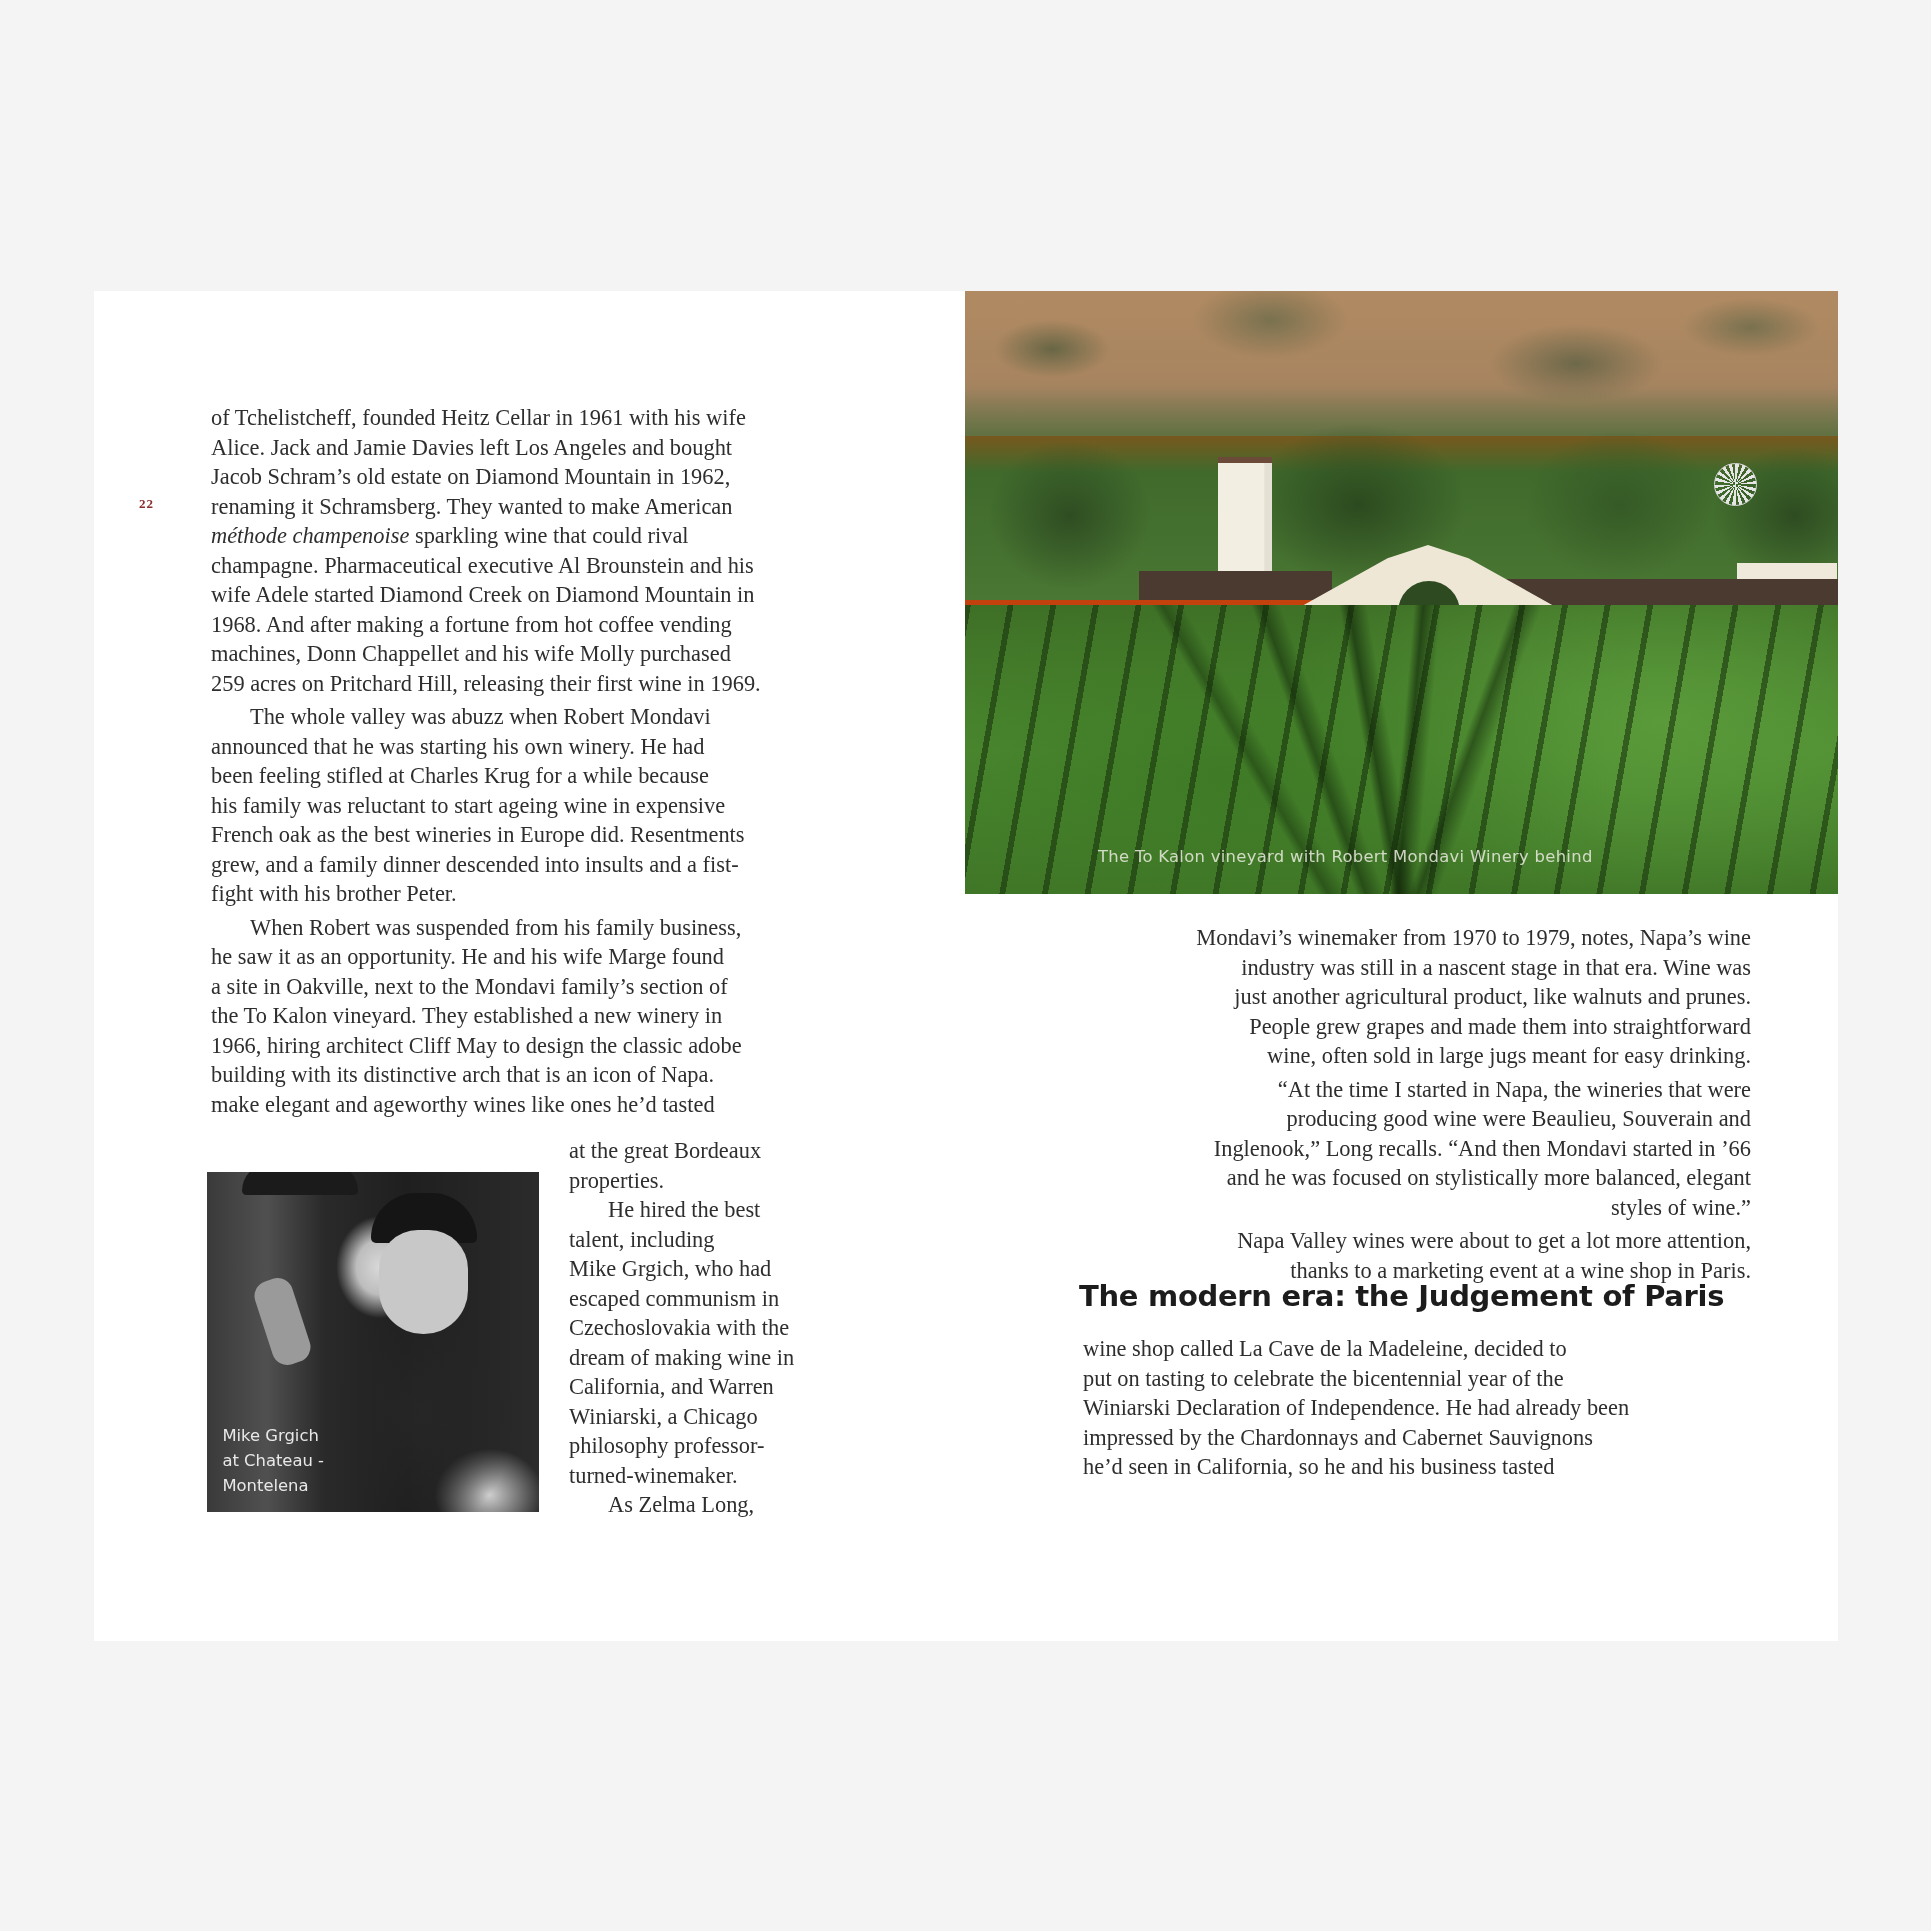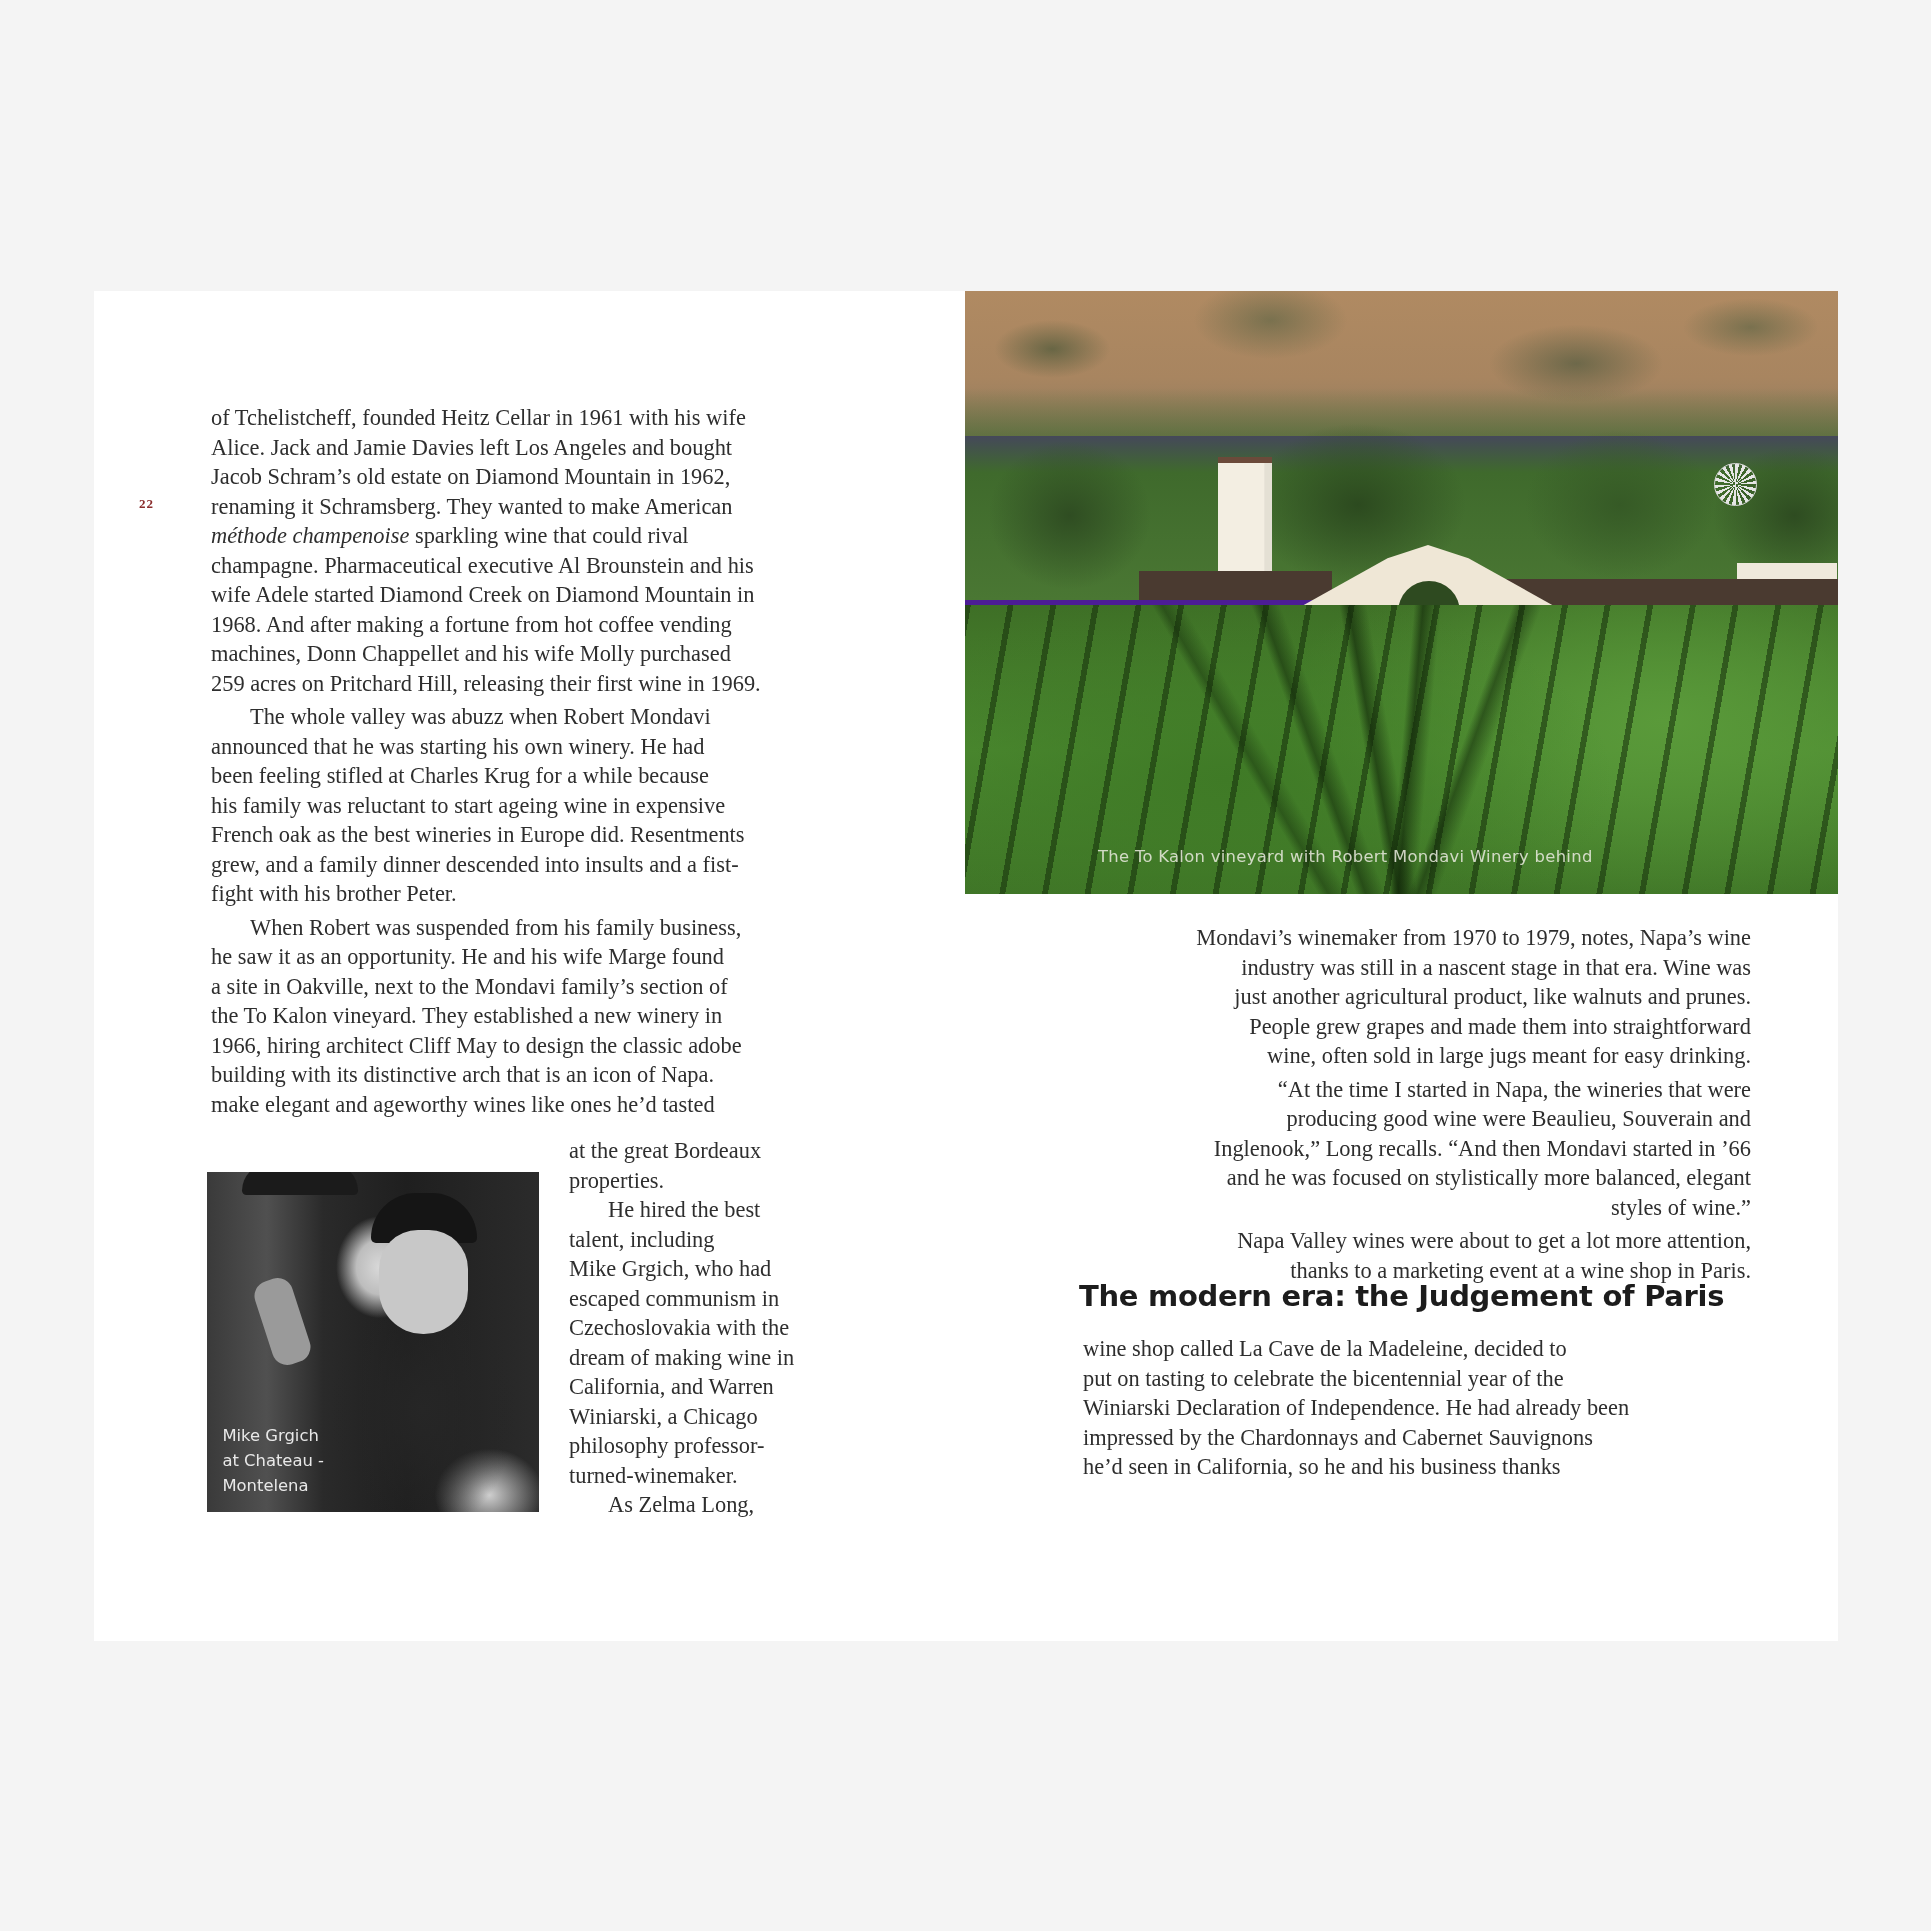--- a/index.html
+++ b/index.html
@@ -27,21 +27,21 @@
   em { font-style:italic; }
 
   .heading {
     position:absolute; left:1079px; top:1279px; font-family:"DejaVu Sans", "Liberation Sans", sans-serif;
     font-weight:bold; font-size:29px; color:#1c1c1c; white-space:nowrap; letter-spacing:-0.3px;
   }
 
   
   .photo-main {
     position:absolute; left:965px; top:291px; width:873px; height:603px; overflow:hidden;
-    background:#4c1d95;
+    background:#c2410c;
   }
   .hill {
     position:absolute; left:0; top:0; width:100%; height:145px;
     background:
       radial-gradient(ellipse 58px 29px at 10% 40%, rgba(60,80,50,0.6), transparent),
       radial-gradient(ellipse 77px 39px at 35% 20%, rgba(70,90,60,0.5), transparent),
       radial-gradient(ellipse 87px 39px at 70% 50%, rgba(60,80,55,0.55), transparent),
       radial-gradient(ellipse 68px 29px at 90% 25%, rgba(70,90,60,0.5), transparent),
       linear-gradient(180deg, #b08a62 0%, #a88560 60%, #8c7a5e 100%);
   }
@@ -225,16 +225,16 @@
 </div>
 
 <div class="heading">The modern era: the Judgement of Paris</div>
 
 <div class="col right-col-2">
   <p>
     <span class="line">wine shop called La Cave de la Madeleine, decided to</span>
     <span class="line">put on tasting to celebrate the bicentennial year of the</span>
     <span class="line">Winiarski Declaration of Independence. He had already been</span>
     <span class="line">impressed by the Chardonnays and Cabernet Sauvignons</span>
-    <span class="line">he’d seen in California, so he and his business thanks</span>
+    <span class="line">he’d seen in California, so he and his business tasted</span>
   </p>
 </div>
 
 
 </body></html>

